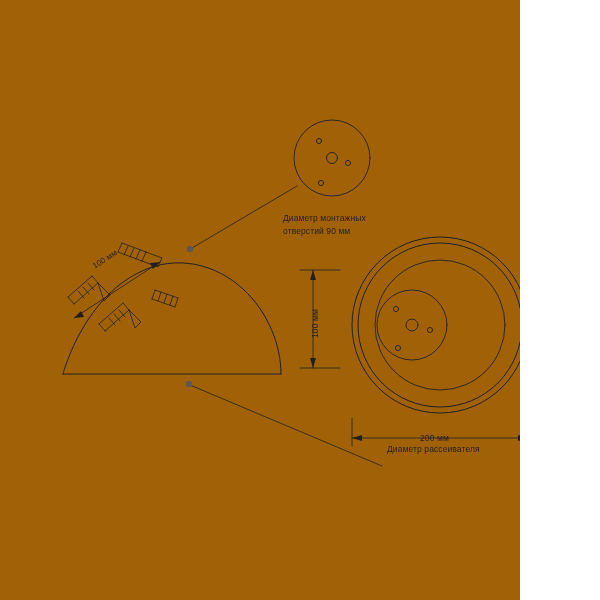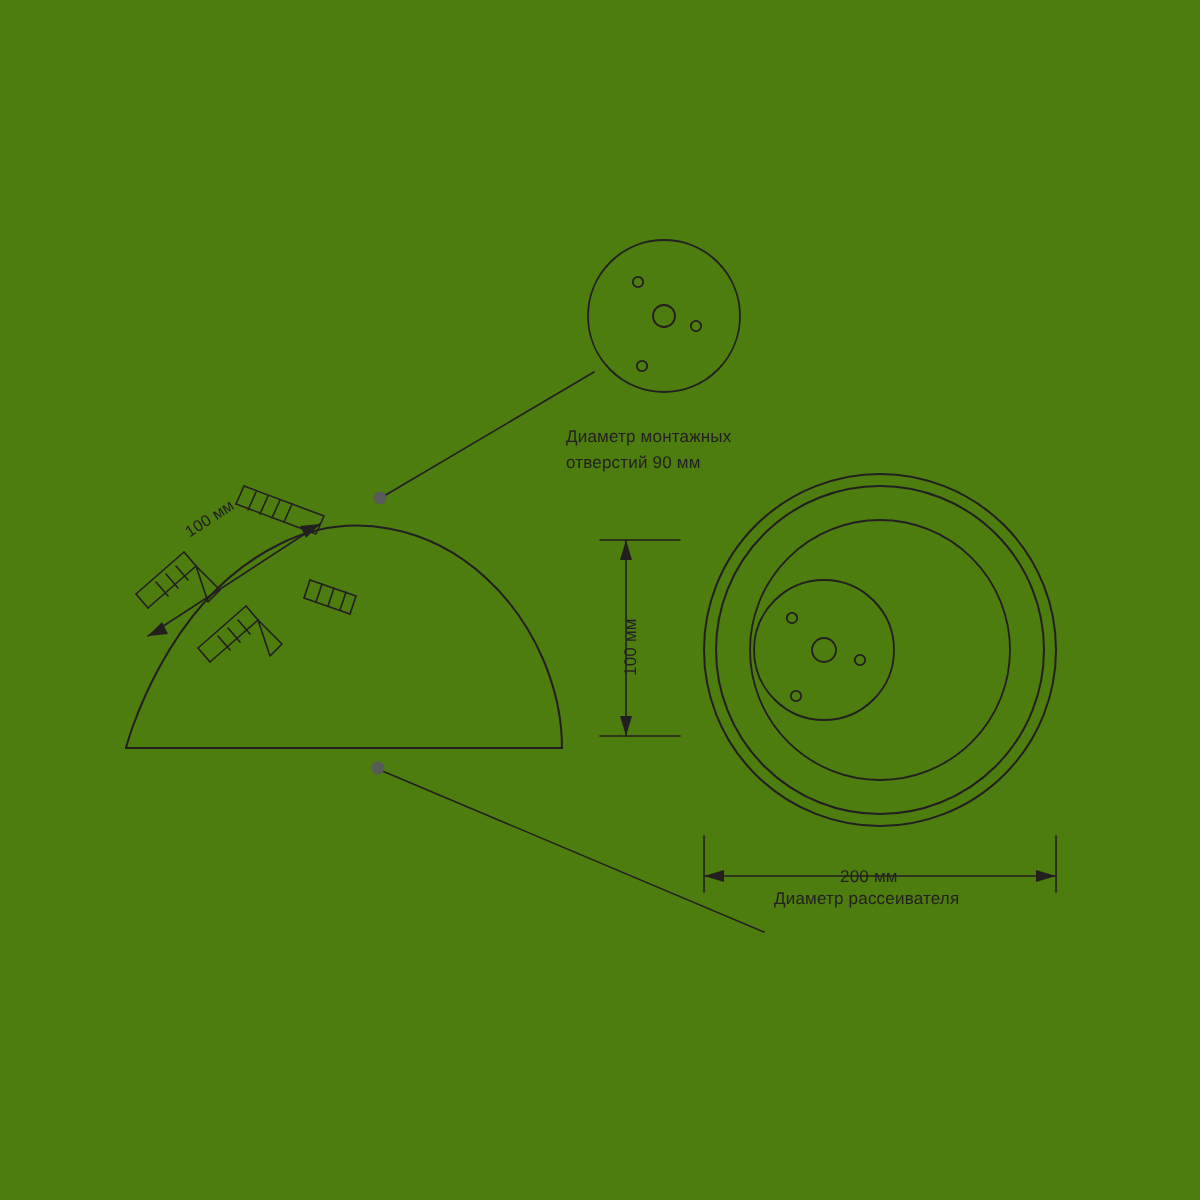--- a/index.html
+++ b/index.html
@@ -5,23 +5,23 @@
   html, body {
     margin: 0;
     padding: 0;
     background: #ffffff;
   }
   body {
     font-family: "Liberation Sans", sans-serif;
   }
   #sheet {
     position: relative;
-    width: 600px;
+    width: 520px;
     height: 600px;
-    background: #4d7c0f;
+    background: #a16207;
     overflow: hidden;
   }
   #sheet svg {
     position: absolute;
     left: 0;
     top: 0;
   }
   .lbl {
     position: absolute;
     font-family: "Liberation Sans", sans-serif;

